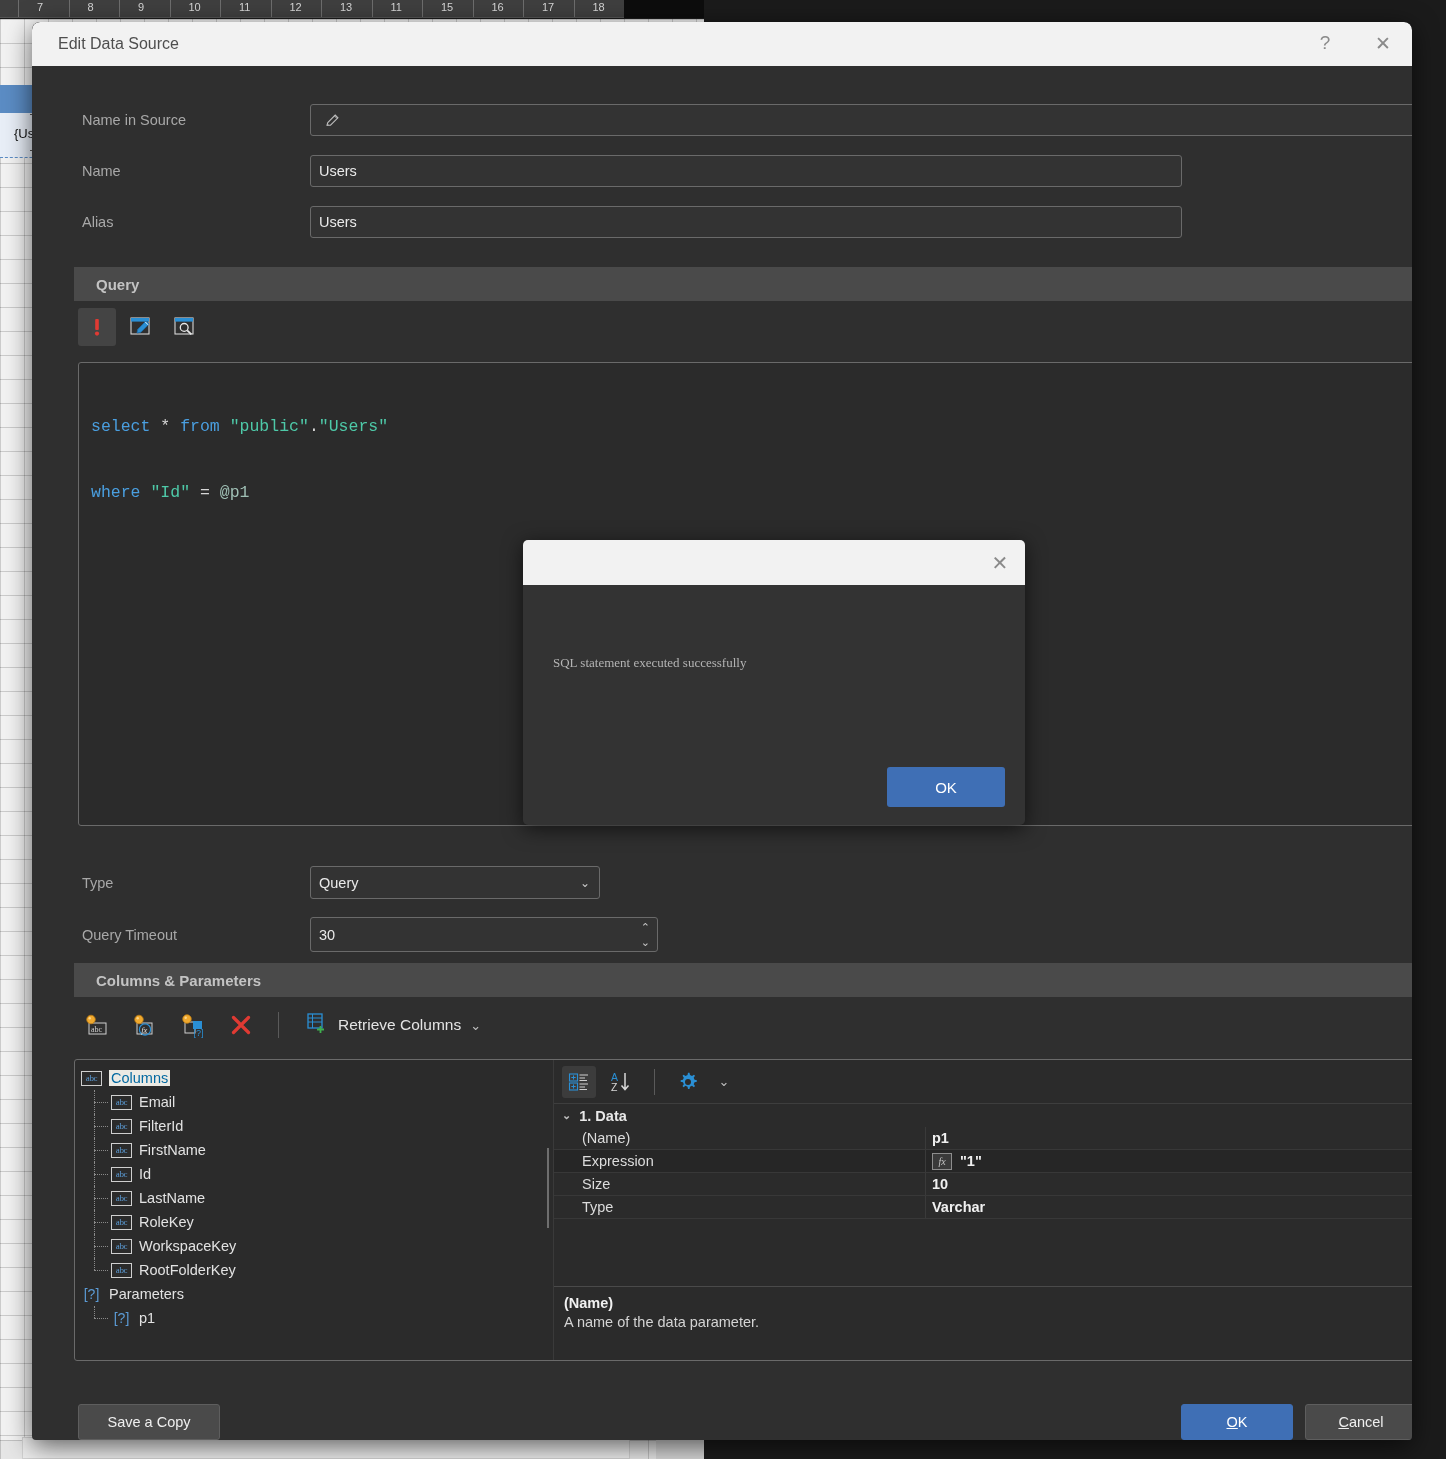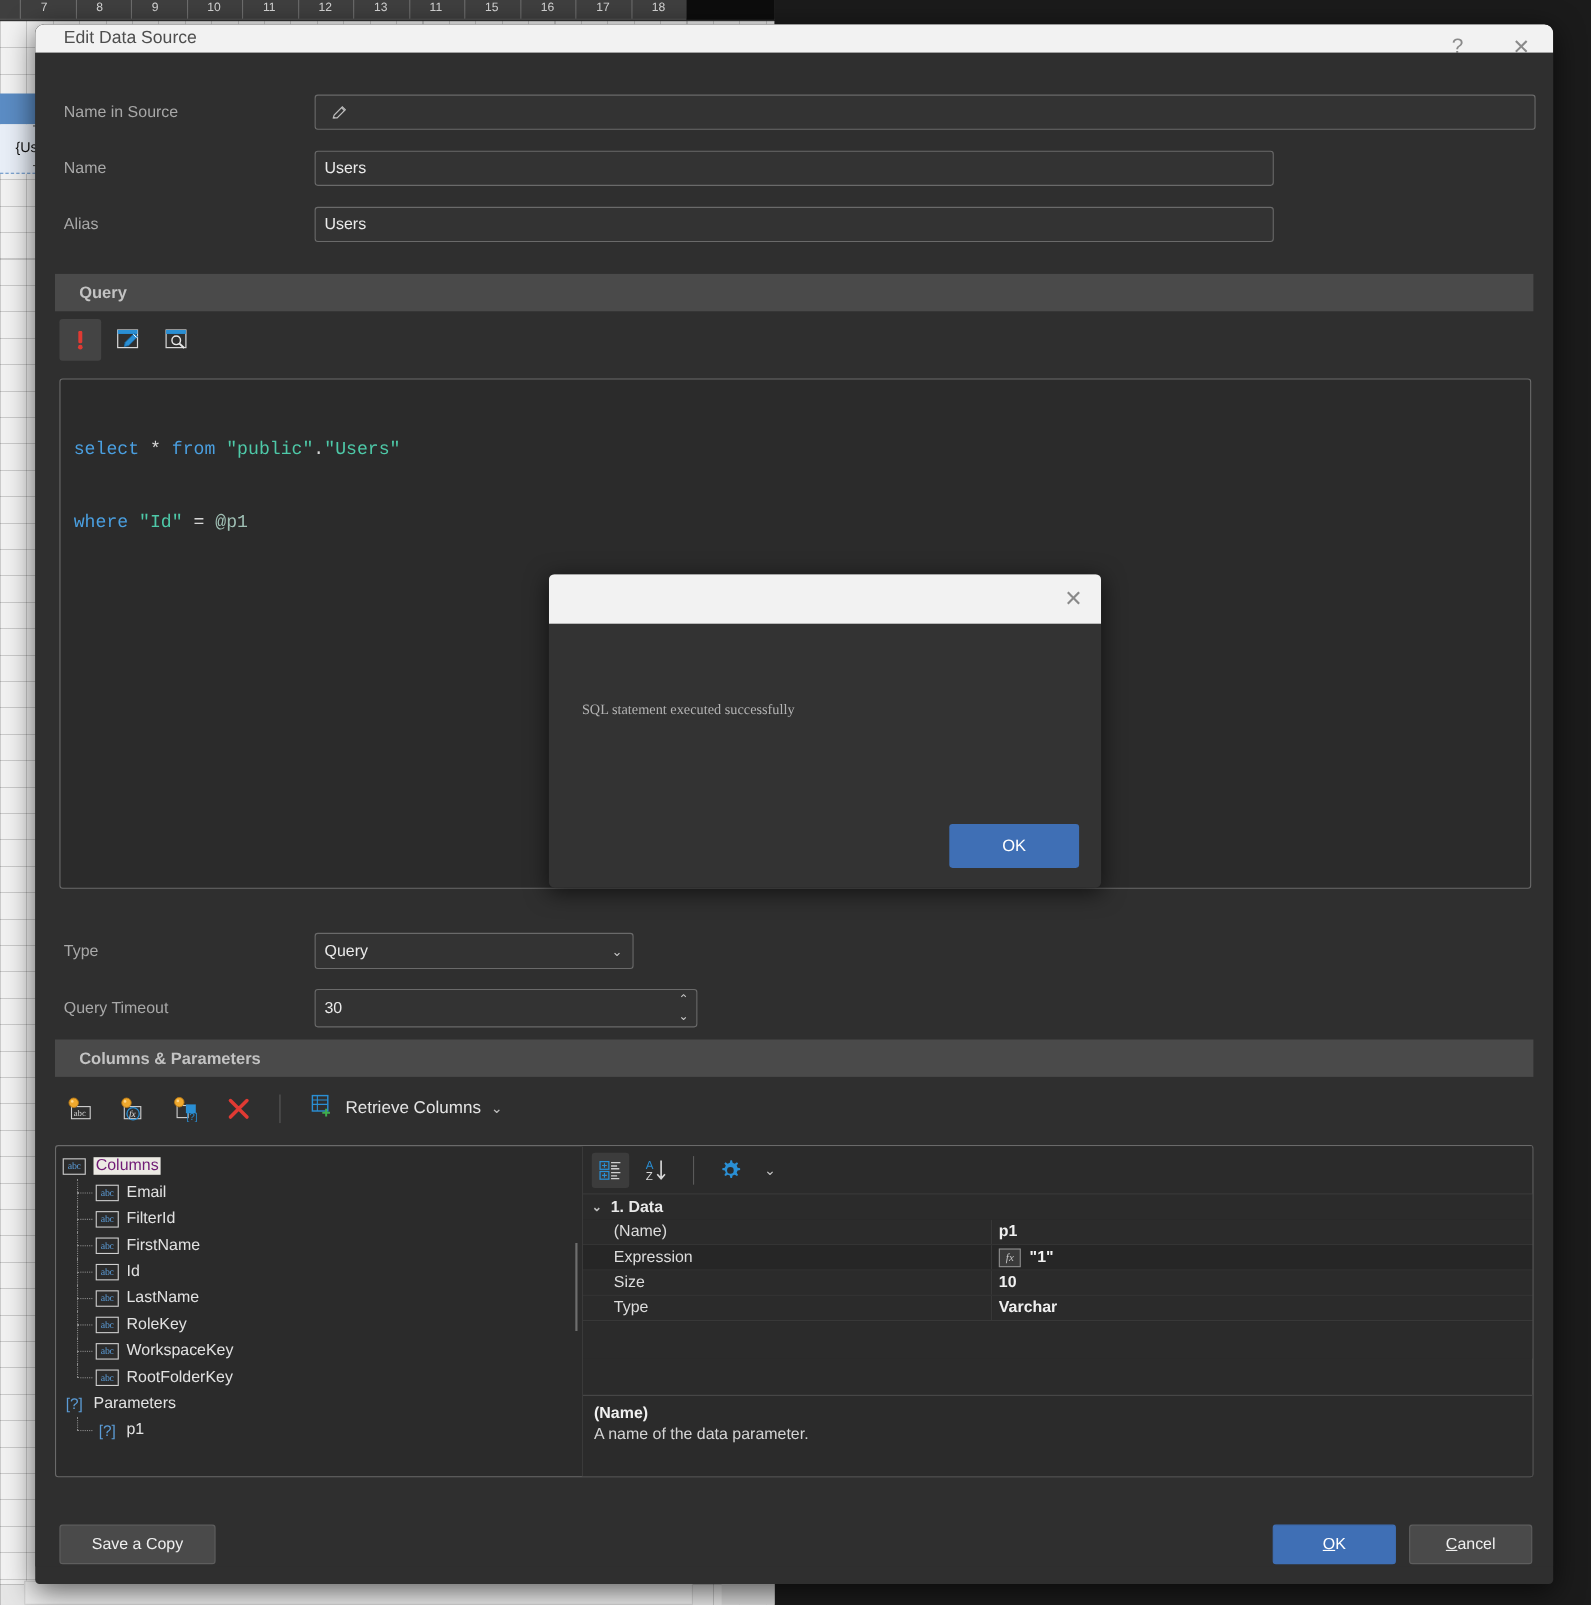--- a/index.html
+++ b/index.html
@@ -94,21 +94,21 @@
     position: absolute;
     left: 32px; top: 22px;
     width: 1380px; height: 1418px;
     background: #2f2f2f;
     border-radius: 8px 8px 4px 4px;
     box-shadow: 0 6px 26px rgba(0,0,0,0.62);
     overflow: hidden;
   }
   #titlebar {
     position: relative;
-    height: 26px;
+    height: 44px;
     background: #f2f2f2;
     border-radius: 8px 8px 0 0;
     display: flex; align-items: center;
   }
   #title-text {
     margin-left: 26px;
     font-size: 16px;
     color: #4e4e4e;
     font-family: "Liberation Sans", sans-serif;
   }
@@ -118,20 +118,21 @@
     color: #8a8a8a;
     cursor: pointer;
   }
   #tb-help { right: 58px; font-size: 19px; }
   #tb-close { right: 0; font-size: 19px; }
 
   #dlg-body {
     position: relative;
     height: calc(100% - 42px);
     background: #2f2f2f;
+    margin-left: 24px;
   }
 
   
   .form-row {
     position: absolute;
     display: flex;
     align-items: center;
   }
   .field-label {
     font-size: 14.5px;
@@ -354,21 +355,21 @@
   }
   .tree-node.child::after {
     content: '';
     position: absolute; left: 13px; top: 12px; width: 14px;
     border-top: 1px dotted #8a8a8a;
   }
   .tree-node.child.last::before { bottom: 50%; }
   .tree-node .lbl { margin-left: 7px; }
   .tree-node.selected .lbl {
     background: #eceae4;
-    color: #701a75;
+    color: #0369a1;
     padding: 0 2px;
   }
   .icon-abc {
     display: inline-flex; align-items: center; justify-content: center;
     width: 21px; height: 15px;
     border: 1px solid #cfcfcf;
     font-size: 9px; color: #5b9bd5;
     font-family: "Liberation Serif", serif;
     letter-spacing: -0.3px;
     flex: none;

